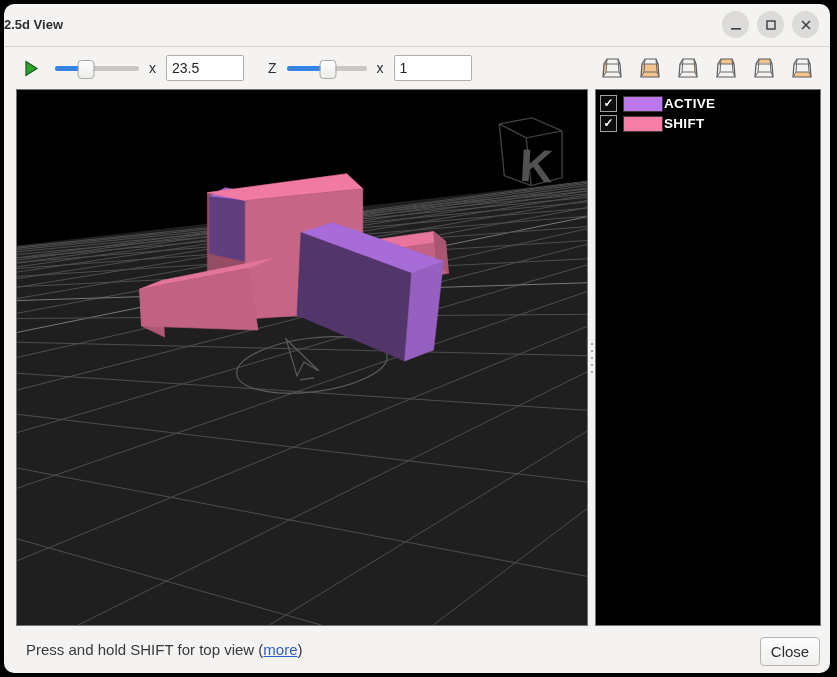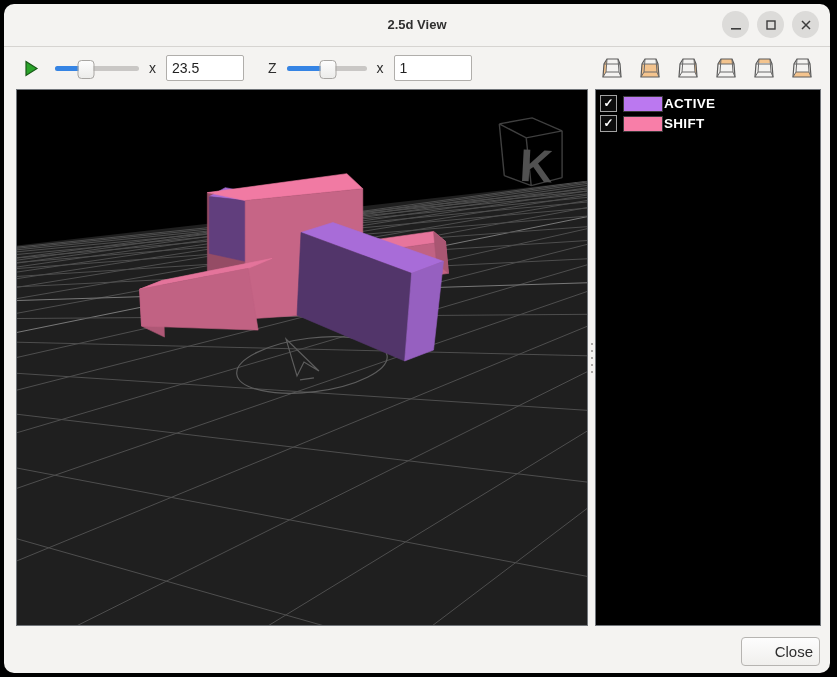--- a/index.html
+++ b/index.html
@@ -1,21 +1,21 @@
 <!DOCTYPE html>
 <html><head>
 <meta charset="utf-8">
 <style>
   html,body{margin:0;padding:0;width:837px;height:677px;background:#000;overflow:hidden;
     font-family:"Liberation Sans",sans-serif;}
   .window{position:absolute;left:4px;top:4px;width:826px;height:669px;background:#f4f3f1;
     border-radius:10px;overflow:hidden;}
   
   .titlebar{position:absolute;left:0;top:0;width:100%;height:42px;border-bottom:1px solid #d6d4d1;}
-  .title{position:absolute;left:0;right:0;top:0;height:42px;line-height:42px;text-align:center;
+  .title{position:absolute;left:0;right:0;top:0;height:42px;line-height:42px;text-align:left;
     font-weight:bold;font-size:13px;color:#2f2f2f;}
   .winbtns{position:absolute;right:11px;top:7px;display:flex;gap:8px;}
   .wbtn{width:27px;height:27px;border-radius:50%;background:#dcdbd9;display:flex;
     align-items:center;justify-content:center;}
   .wbtn svg{display:block}
   
   .toolbar{position:absolute;left:0;top:43px;width:100%;height:42px;display:flex;
     align-items:center;padding:0 12px 0 20px;box-sizing:border-box;}
   .tb-label{font-size:14px;color:#2e2e2e;margin:0 10px;}
   .tb-input{width:66px;height:24px;border:1px solid #b0aeab;border-radius:2px;background:#fff;
@@ -40,23 +40,23 @@
     border:1px solid #71757a;box-sizing:border-box;padding:3px 4px;}
   .leg-row{display:flex;align-items:center;margin:2px 0 3px 0;}
   .leg-check{width:15px;height:15px;border:1px solid #a2a2a2;background:#0c0c0c;color:#fff;
     font-size:12px;line-height:14px;text-align:center;font-weight:bold;}
   .leg-swatch{width:40px;height:16px;margin-left:6px;border:1px solid #3a3a3a;box-sizing:border-box;}
   .leg-label{margin-left:1px;color:#fff;font-weight:bold;font-size:13.5px;letter-spacing:.3px;}
   
   .statusbar{position:absolute;left:0;bottom:0;width:100%;height:43px;}
   .status-text{position:absolute;left:22px;top:0;height:43px;line-height:40px;font-size:15px;color:#3a3a3a;}
   .status-text a{color:#2d5fc9;text-decoration:underline;}
-  .close-btn{position:absolute;right:10px;top:7px;width:79px;height:29px;border:1px solid #b6b4b1;
+  .close-btn{position:absolute;right:10px;top:7px;width:60px;height:29px;border:1px solid #b6b4b1;
     border-radius:4px;background:linear-gradient(#fdfdfd,#f0efed);font-family:"Liberation Sans",sans-serif;
-    font-size:15px;color:#2e2e2e;text-align:right;}
+    font-size:15px;color:#2e2e2e;}
 </style>
 </head>
 <body>
 
 <div class="window">
 
   <div class="titlebar">
     <div class="title">2.5d View</div>
     <div class="winbtns">
       <div class="wbtn">
@@ -265,16 +265,19 @@
         <span class="leg-label">ACTIVE</span>
       </div>
       <div class="leg-row">
         <div class="leg-check">✓</div>
         <div class="leg-swatch" style="background: rgb(248, 126, 168);"></div>
         <span class="leg-label">SHIFT</span>
       </div>
     </div>
 
   <div class="statusbar">
+    <div class="status-text">
+      <span>Press and hold SHIFT for top view (</span><a href="#">more</a><span>)</span>
+    </div>
     <button class="close-btn">Close</button>
   </div>
 
 </div>
 
 </body></html>

